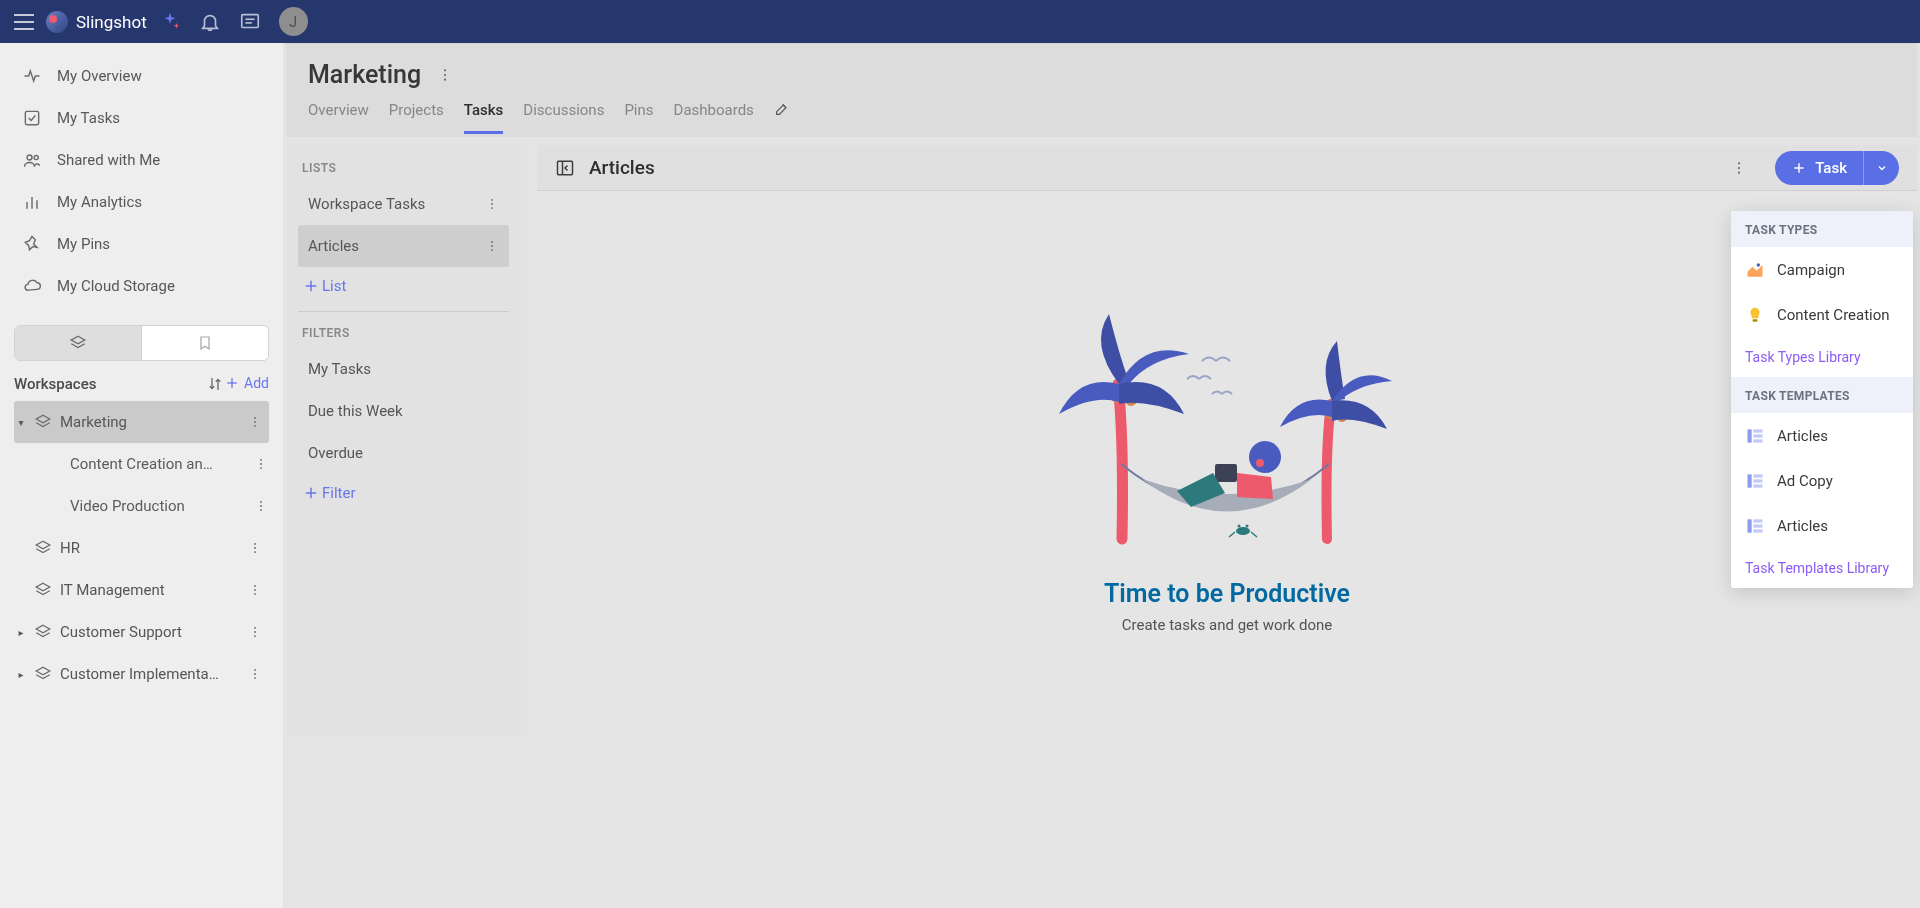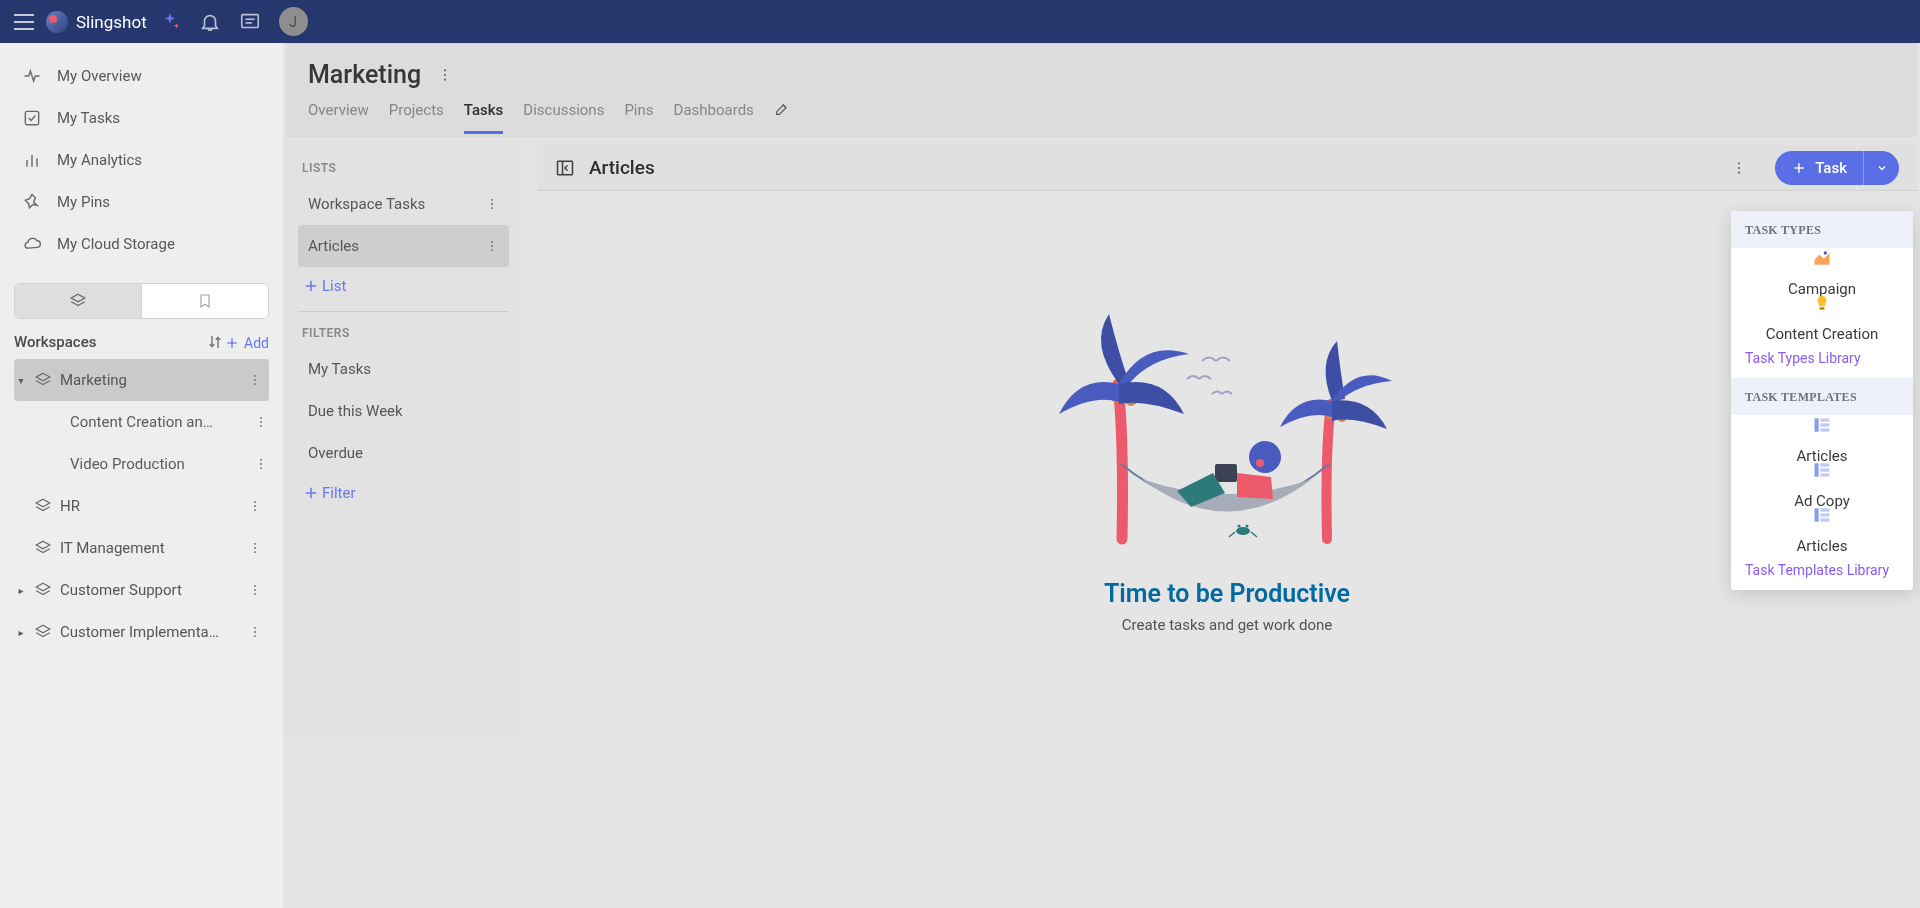--- a/index.html
+++ b/index.html
@@ -26,21 +26,21 @@
 .leftnav { width: 283px; background: #eeeeee; padding: 12px 14px 14px 14px; overflow: auto; }
 .nav-item { display: flex; align-items: center; gap: 15px; height: 42px; padding: 0 8px; color: #56585c; font-size: 15px; cursor: pointer; border-radius: 3px; }
 .nav-icon { width: 20px; height: 20px; flex-shrink: 0; }
 
 .segmented { display: flex; margin: 18px 0 14px 0; border: 1px solid #d2d2d2; border-radius: 6px; height: 36px; }
 .segmented button { flex: 1; border: none; background: #fff; display: flex; align-items: center; justify-content: center; cursor: pointer; }
 .segmented button.active { background: #dedede; }
 .segmented button:first-child { border-radius: 5px 0 0 5px; border-right: 1px solid #d2d2d2; }
 .segmented button:last-child { border-radius: 0 5px 5px 0; }
 
-.ws-header { display: flex; align-items: flex-end; margin-bottom: 8px; }
+.ws-header { display: flex; align-items: flex-start; margin-bottom: 8px; }
 .ws-header-label { font-size: 15px; color: #4a4a4a; font-weight: 500; }
 .ws-sort { margin-left: auto; color: #6a6a6a; cursor: pointer; }
 .ws-add { display: flex; align-items: center; gap: 4px; color: #6777ef; font-size: 14px; cursor: pointer; }
 .ws-add svg { width: 16px; height: 16px; }
 
 .ws-item { display: flex; align-items: center; height: 42px; padding: 0 6px 0 2px; border-radius: 3px; cursor: pointer; gap: 8px; }
 .ws-item.active { background: #cacaca; }
 .ws-caret { width: 10px; display: flex; justify-content: center; color: #5a5a5a; font-size: 10px; }
 .ws-stack-icon { width: 18px; height: 18px; flex-shrink: 0; color: #646464; }
 .ws-item-label { color: #545658; font-size: 15px; flex: 1; white-space: nowrap; overflow: hidden; text-overflow: ellipsis; }
@@ -77,22 +77,22 @@
 .task-btn-main { display: flex; align-items: center; gap: 8px; padding: 0 16px; cursor: pointer; font-size: 15px; font-weight: 500; }
 .task-btn-split { width: 36px; border-left: 1px solid rgba(255,255,255,0.3); display: flex; align-items: center; justify-content: center; cursor: pointer; height: 100%; }
 
 .empty-state { background: #e5e5e5; height: 540px; display: flex; flex-direction: column; align-items: center; justify-content: center; }
 .illustration { width: 360px; height: 260px; position: relative; margin-bottom: 30px; }
 .empty-title { font-size: 25px; color: #0369a1; font-weight: 600; margin-bottom: 8px; }
 .empty-sub { font-size: 15px; color: #535353; }
 
 .dropdown { position: absolute; right: 4px; top: 66px; width: 182px; background: #fff; border-radius: 3px; box-shadow: 0 4px 20px rgba(0,0,0,0.15); z-index: 50; overflow: hidden; }
 .dropdown::before { content: ""; position: absolute; top: -6px; right: 18px; width: 12px; height: 12px; background: #eef1f9; transform: rotate(45deg); }
-.dd-section-head { background: #eef1f9; padding: 12px 14px 10px 14px; font-size: 12px; font-weight: 700; color: #6b7280; letter-spacing: 0.3px; position: relative; font-family: Liberation Serif, serif; }
-.dd-item { display: flex; align-items: center; gap: 12px; height: 45px; padding: 0 14px; cursor: pointer; font-size: 15px; color: #3a3a3a; flex-direction: column; }
+.dd-section-head { background: #eef1f9; padding: 12px 14px 10px 14px; font-size: 12px; font-weight: 700; color: #6b7280; letter-spacing: 0.3px; position: relative; }
+.dd-item { display: flex; align-items: center; gap: 12px; height: 45px; padding: 0 14px; cursor: pointer; font-size: 15px; color: #3a3a3a; }
 .dd-icon { width: 20px; height: 20px; border-radius: 3px; flex-shrink: 0; }
 .dd-link { display: flex; align-items: center; height: 40px; padding: 0 14px; color: #8b5cf6; font-size: 14px; cursor: pointer; }
 
 svg { display: block; }
 </style>
 </head>
 <body>
 
 <div class="topbar">
   <div class="hamburger-icon">
@@ -135,20 +135,31 @@
           <span>My Overview</span>
         </div>
         <div class="nav-item">
           <span class="nav-icon">
             <svg width="20" height="20" viewBox="0 0 24 24" fill="none" stroke="#6a6a6a" stroke-width="1.7">
               <rect x="4" y="4" width="16" height="16" rx="2"></rect>
               <polyline points="8 12 11 15 16 9"></polyline>
             </svg>
           </span>
           <span>My Tasks</span>
+        </div>
+        <div class="nav-item">
+          <span class="nav-icon">
+            <svg width="20" height="20" viewBox="0 0 24 24" fill="none" stroke="#6a6a6a" stroke-width="1.7">
+              <circle cx="9" cy="9" r="3"></circle>
+              <path d="M3 20c0-3 3-5 6-5s6 2 6 5"></path>
+              <circle cx="17" cy="9" r="2.5"></circle>
+              <path d="M15 19c1-3 6-3 6 0"></path>
+            </svg>
+          </span>
+          <span>Shared with Me</span>
         </div>
         <div class="nav-item">
           <span class="nav-icon">
             <svg width="20" height="20" viewBox="0 0 24 24" fill="none" stroke="#6a6a6a" stroke-width="1.7">
               <line x1="6" y1="20" x2="6" y2="12"></line>
               <line x1="12" y1="20" x2="12" y2="6"></line>
               <line x1="18" y1="20" x2="18" y2="10"></line>
             </svg>
           </span>
           <span>My Analytics</span>

